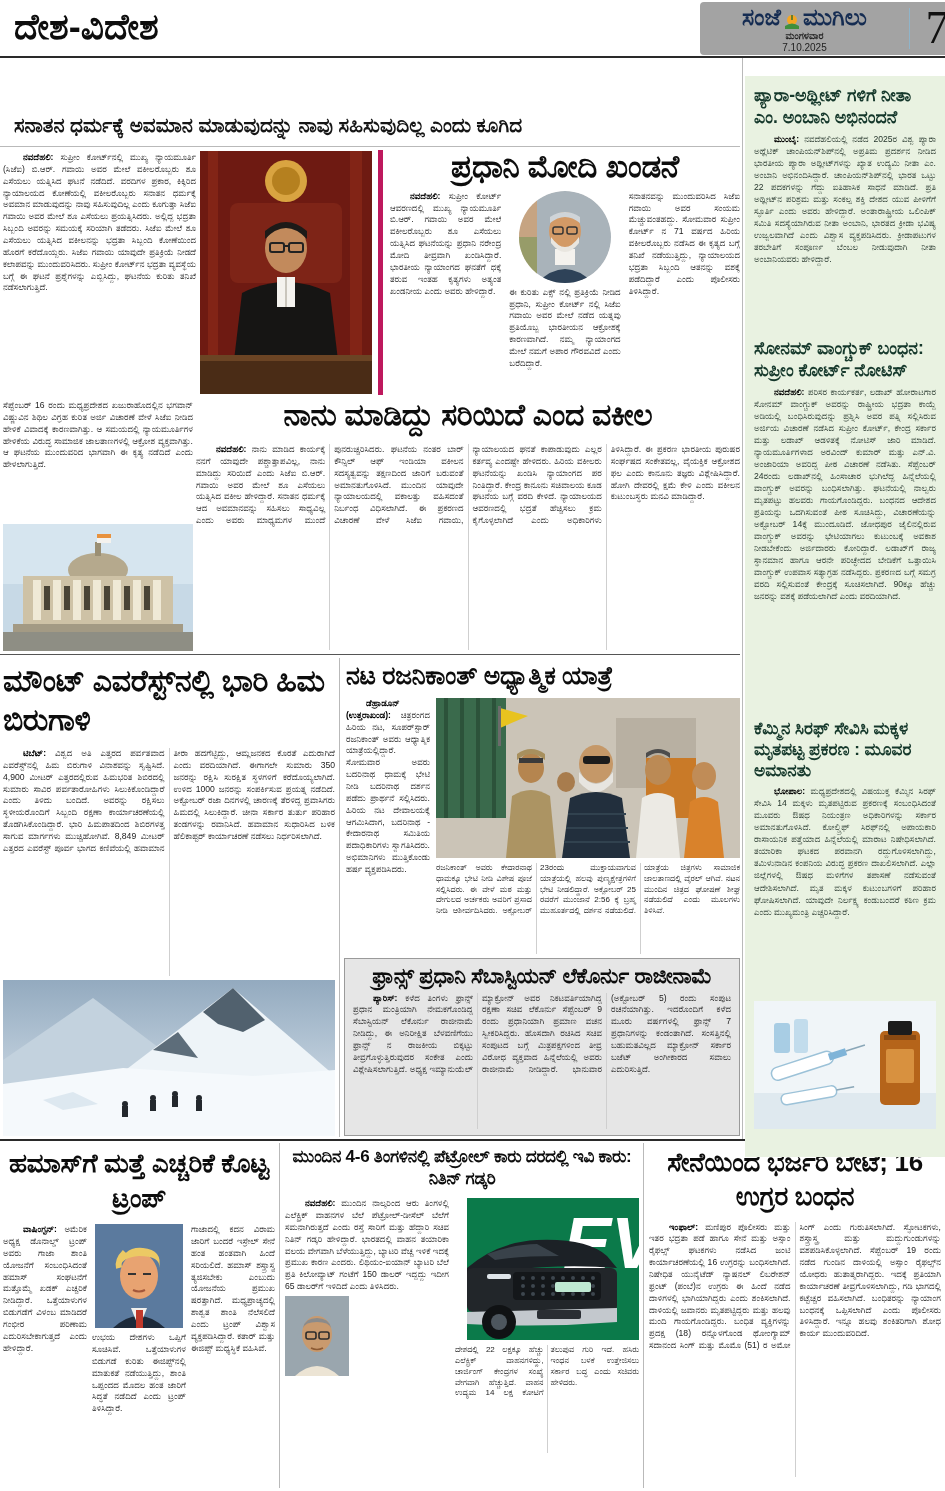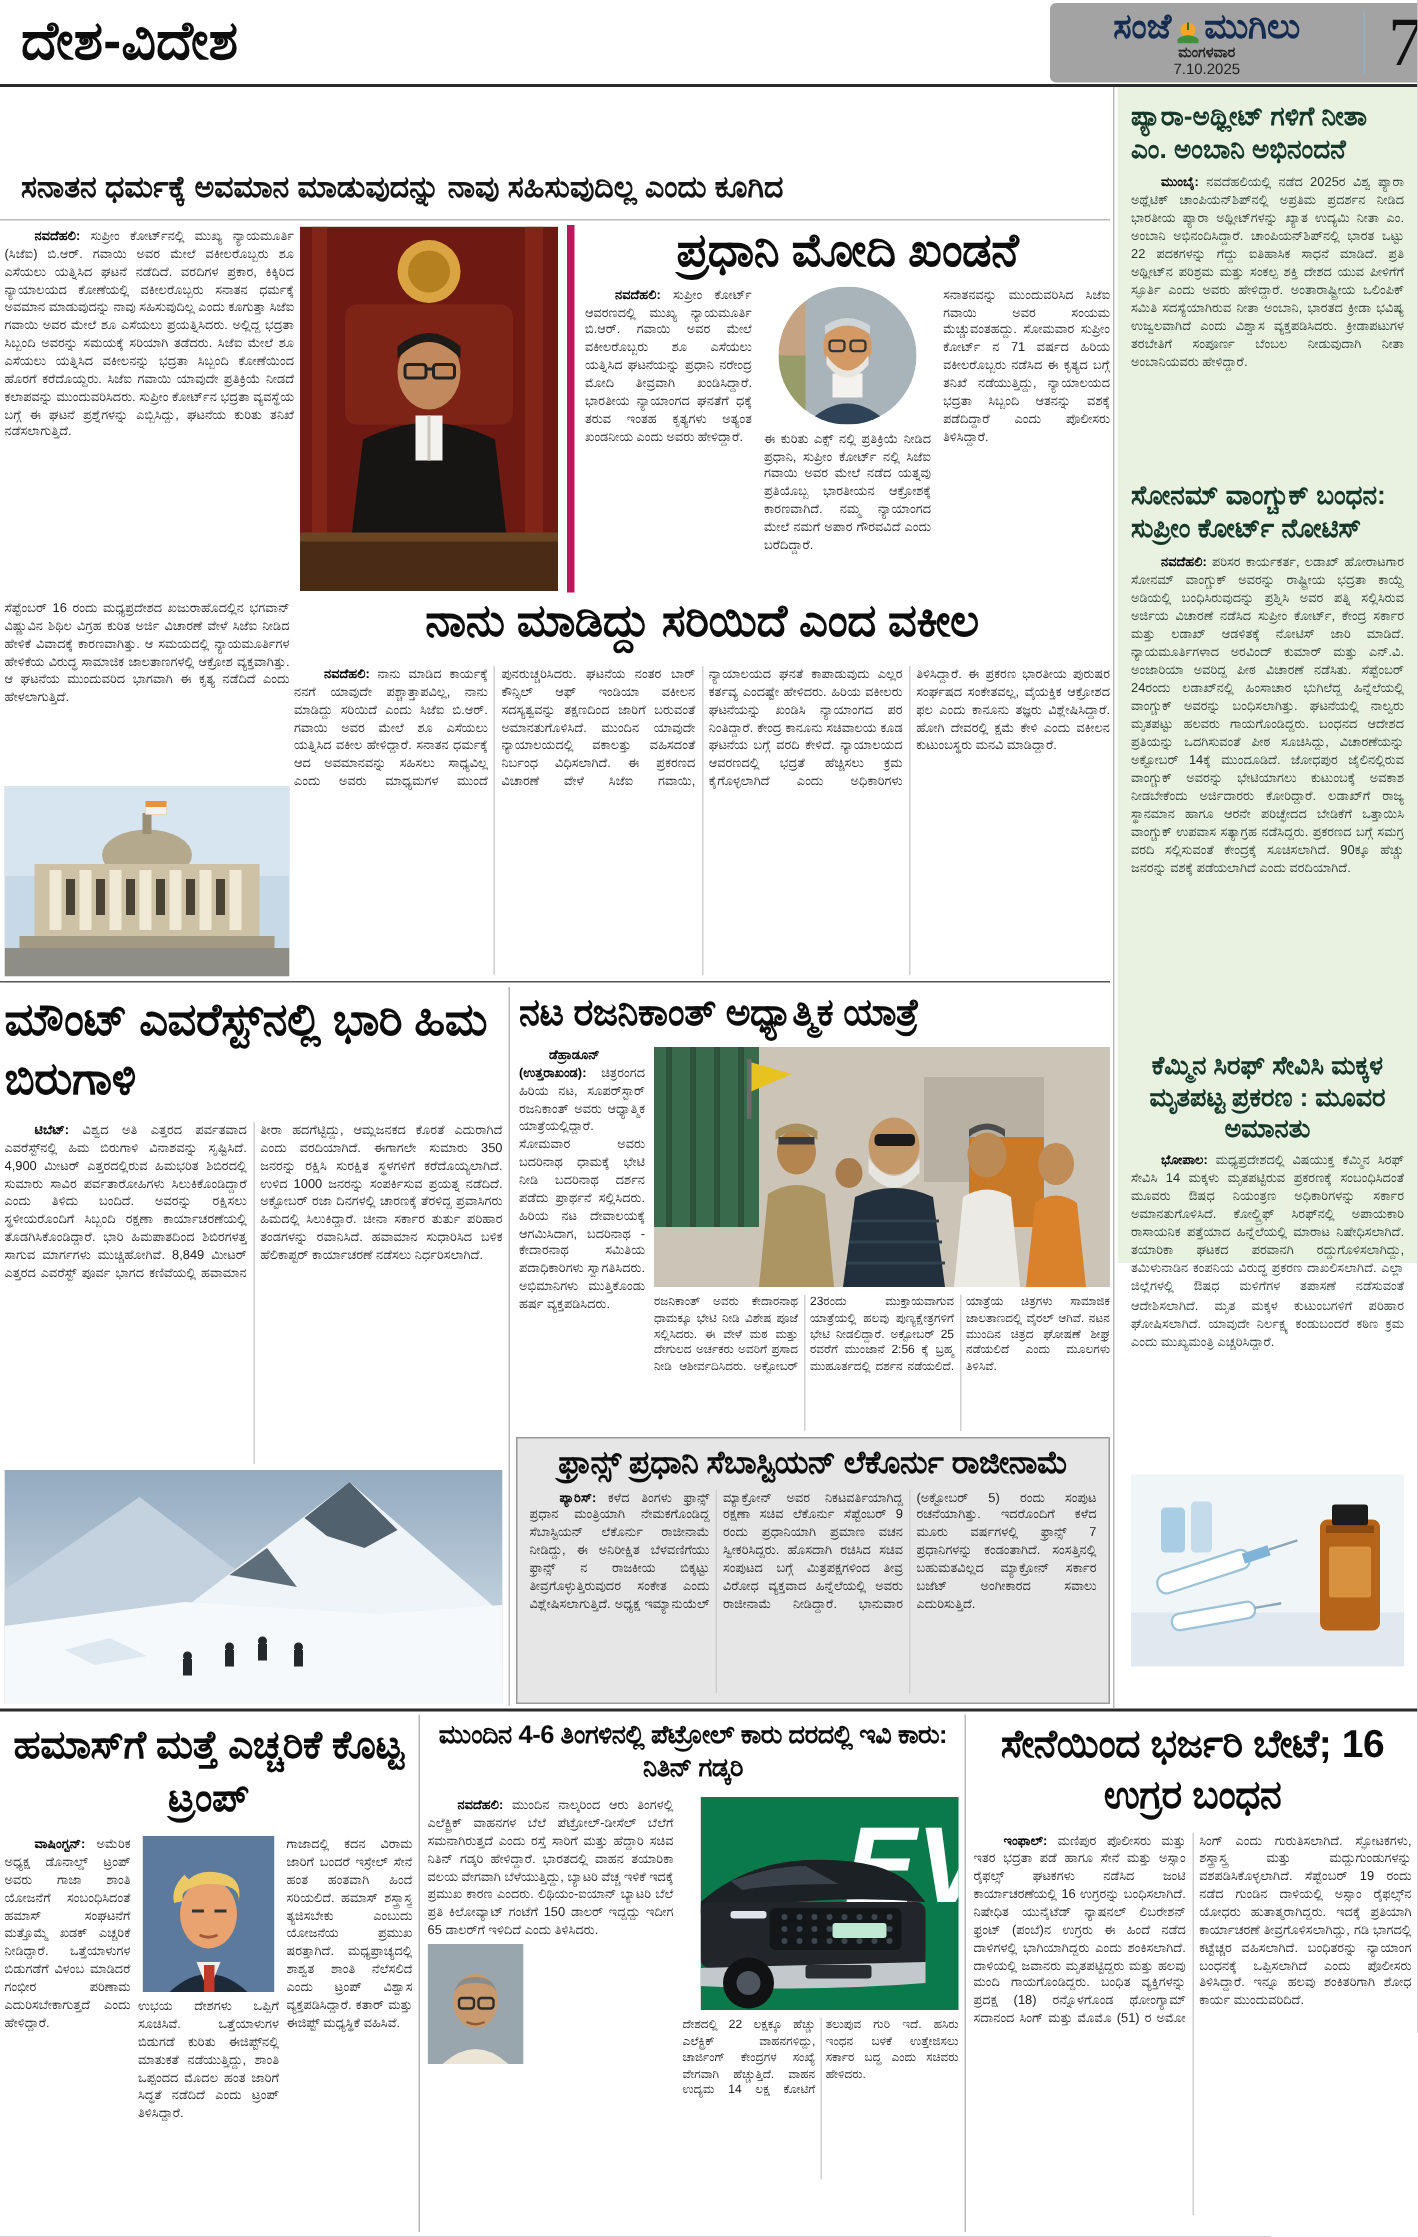--- a/index.html
+++ b/index.html
@@ -26,21 +26,21 @@
     border-radius:4px; display:flex; align-items:stretch;justify-content:flex-end; }
   .mast-left { flex:1; text-align:center; padding-top:3px; }
   .paper-name { font-size:23px; font-weight:800; color:#152c52; line-height:1.05; display:flex; align-items:center; justify-content:center; gap:2px; }
   .mast-day { font-size:9.5px; font-weight:700; color:#222; margin-top:1px; }
   .mast-date { font-size:10px; color:#222; }
   .mast-div { width:1px; background:#8fb4c9; margin:6px 0; }
   .page-num { width:54px; font-family:"Liberation Serif", serif; font-size:46px;
     color:#111; text-align:center; line-height:52px; }
 
   
-  .green-col { left:745px; top:58px; width:200px; height:784px; background:#e9f2e1; padding:9px 9px; }
+  .green-col { left:745px; top:76px; width:200px; height:1081px; background:#e9f2e1; padding:9px 9px; }
   .green-head { font-size:17.5px; font-weight:800; color:#15382b; line-height:1.25; margin-bottom:4px; }
   .green-body { font-size:8.6px; line-height:1.4; text-align:justify; color:#26362c; overflow:hidden; }
 
   .france-box { left:344px; top:958px; width:396px; height:178px; background:#e6e6e6;
     border:1px solid #9a9a9a; padding:5px 8px; }
 
   .cap { font-size:8px; line-height:1.35; text-align:justify; color:#222; overflow:hidden; }
 </style>
 </head>
 <body>
@@ -381,21 +381,21 @@
 
     <div style="margin-top:10px;">
       <div class="green-head">ಸೋನಮ್ ವಾಂಗ್ಚುಕ್ ಬಂಧನ: ಸುಪ್ರೀಂ ಕೋರ್ಟ್ ನೋಟಿಸ್</div>
       <div class="green-body" style="height:322px;">
         <span class="dateline">ನವದೆಹಲಿ:</span>
         <span>ಪರಿಸರ ಕಾರ್ಯಕರ್ತ, ಲಡಾಖ್ ಹೋರಾಟಗಾರ ಸೋನಮ್ ವಾಂಗ್ಚುಕ್ ಅವರನ್ನು ರಾಷ್ಟ್ರೀಯ ಭದ್ರತಾ ಕಾಯ್ದೆ ಅಡಿಯಲ್ಲಿ ಬಂಧಿಸಿರುವುದನ್ನು ಪ್ರಶ್ನಿಸಿ ಅವರ ಪತ್ನಿ ಸಲ್ಲಿಸಿರುವ ಅರ್ಜಿಯ ವಿಚಾರಣೆ ನಡೆಸಿದ ಸುಪ್ರೀಂ ಕೋರ್ಟ್, ಕೇಂದ್ರ ಸರ್ಕಾರ ಮತ್ತು ಲಡಾಖ್ ಆಡಳಿತಕ್ಕೆ ನೋಟಿಸ್ ಜಾರಿ ಮಾಡಿದೆ. ನ್ಯಾಯಮೂರ್ತಿಗಳಾದ ಅರವಿಂದ್ ಕುಮಾರ್ ಮತ್ತು ಎನ್.ವಿ. ಅಂಜಾರಿಯಾ ಅವರಿದ್ದ ಪೀಠ ವಿಚಾರಣೆ ನಡೆಸಿತು. ಸೆಪ್ಟೆಂಬರ್ 24ರಂದು ಲಡಾಖ್‌ನಲ್ಲಿ ಹಿಂಸಾಚಾರ ಭುಗಿಲೆದ್ದ ಹಿನ್ನೆಲೆಯಲ್ಲಿ ವಾಂಗ್ಚುಕ್ ಅವರನ್ನು ಬಂಧಿಸಲಾಗಿತ್ತು. ಘಟನೆಯಲ್ಲಿ ನಾಲ್ವರು ಮೃತಪಟ್ಟು ಹಲವರು ಗಾಯಗೊಂಡಿದ್ದರು. ಬಂಧನದ ಆದೇಶದ ಪ್ರತಿಯನ್ನು ಒದಗಿಸುವಂತೆ ಪೀಠ ಸೂಚಿಸಿದ್ದು, ವಿಚಾರಣೆಯನ್ನು ಅಕ್ಟೋಬರ್ 14ಕ್ಕೆ ಮುಂದೂಡಿದೆ. ಜೋಧಪುರ ಜೈಲಿನಲ್ಲಿರುವ ವಾಂಗ್ಚುಕ್ ಅವರನ್ನು ಭೇಟಿಯಾಗಲು ಕುಟುಂಬಕ್ಕೆ ಅವಕಾಶ ನೀಡಬೇಕೆಂದು ಅರ್ಜಿದಾರರು ಕೋರಿದ್ದಾರೆ. ಲಡಾಖ್‌ಗೆ ರಾಜ್ಯ ಸ್ಥಾನಮಾನ ಹಾಗೂ ಆರನೇ ಪರಿಚ್ಛೇದದ ಬೇಡಿಕೆಗೆ ಒತ್ತಾಯಿಸಿ ವಾಂಗ್ಚುಕ್ ಉಪವಾಸ ಸತ್ಯಾಗ್ರಹ ನಡೆಸಿದ್ದರು. ಪ್ರಕರಣದ ಬಗ್ಗೆ ಸಮಗ್ರ ವರದಿ ಸಲ್ಲಿಸುವಂತೆ ಕೇಂದ್ರಕ್ಕೆ ಸೂಚಿಸಲಾಗಿದೆ. 90ಕ್ಕೂ ಹೆಚ್ಚು ಜನರನ್ನು ವಶಕ್ಕೆ ಪಡೆಯಲಾಗಿದೆ ಎಂದು ವರದಿಯಾಗಿದೆ.</span>
       </div>
     </div>
 
     <div style="margin-top:10px;">
-      <div class="green-head" style="text-align:center;font-size:17px;">ಕೆಮ್ಮಿನ ಸಿರಫ್ ಸೇವಿಸಿ ಮಕ್ಕಳ ಮೃತಪಟ್ಟ ಪ್ರಕರಣ : ಮೂವರ ಅಮಾನತು</div>
+      <div class="green-head" style="font-size:17px;">ಕೆಮ್ಮಿನ ಸಿರಫ್ ಸೇವಿಸಿ ಮಕ್ಕಳ ಮೃತಪಟ್ಟ ಪ್ರಕರಣ : ಮೂವರ ಅಮಾನತು</div>
       <div class="green-body" style="height:210px;">
         <span class="dateline">ಭೋಪಾಲ:</span>
         <span>ಮಧ್ಯಪ್ರದೇಶದಲ್ಲಿ ವಿಷಯುಕ್ತ ಕೆಮ್ಮಿನ ಸಿರಫ್ ಸೇವಿಸಿ 14 ಮಕ್ಕಳು ಮೃತಪಟ್ಟಿರುವ ಪ್ರಕರಣಕ್ಕೆ ಸಂಬಂಧಿಸಿದಂತೆ ಮೂವರು ಔಷಧ ನಿಯಂತ್ರಣ ಅಧಿಕಾರಿಗಳನ್ನು ಸರ್ಕಾರ ಅಮಾನತುಗೊಳಿಸಿದೆ. ಕೋಲ್ಡ್ರಿಫ್ ಸಿರಫ್‌ನಲ್ಲಿ ಅಪಾಯಕಾರಿ ರಾಸಾಯನಿಕ ಪತ್ತೆಯಾದ ಹಿನ್ನೆಲೆಯಲ್ಲಿ ಮಾರಾಟ ನಿಷೇಧಿಸಲಾಗಿದೆ. ತಯಾರಿಕಾ ಘಟಕದ ಪರವಾನಗಿ ರದ್ದುಗೊಳಿಸಲಾಗಿದ್ದು, ತಮಿಳುನಾಡಿನ ಕಂಪನಿಯ ವಿರುದ್ಧ ಪ್ರಕರಣ ದಾಖಲಿಸಲಾಗಿದೆ. ಎಲ್ಲಾ ಜಿಲ್ಲೆಗಳಲ್ಲಿ ಔಷಧ ಮಳಿಗೆಗಳ ತಪಾಸಣೆ ನಡೆಸುವಂತೆ ಆದೇಶಿಸಲಾಗಿದೆ. ಮೃತ ಮಕ್ಕಳ ಕುಟುಂಬಗಳಿಗೆ ಪರಿಹಾರ ಘೋಷಿಸಲಾಗಿದೆ. ಯಾವುದೇ ನಿರ್ಲಕ್ಷ್ಯ ಕಂಡುಬಂದರೆ ಕಠಿಣ ಕ್ರಮ ಎಂದು ಮುಖ್ಯಮಂತ್ರಿ ಎಚ್ಚರಿಸಿದ್ದಾರೆ.</span>
       </div>
       <div class="photo" style="width:182px;height:128px;margin:6px auto 0;background:#f0f5f8;">
         <svg width="182" height="128" viewBox="0 0 182 128">
           <rect width="182" height="128" fill="#f0f5f8"></rect>
           <rect x="0" y="92" width="182" height="36" fill="#dfe9ef"></rect>
           <g transform="rotate(-18 50 70)">
             <rect x="18" y="58" width="64" height="13" rx="6" fill="#ffffff" stroke="#9cc2d8" stroke-width="1.5"></rect>

